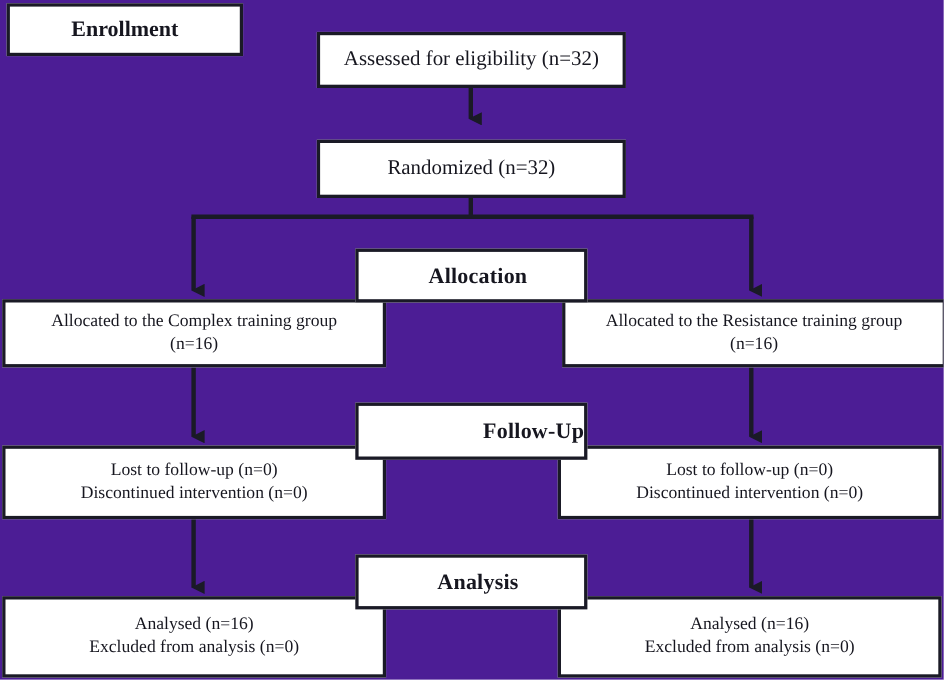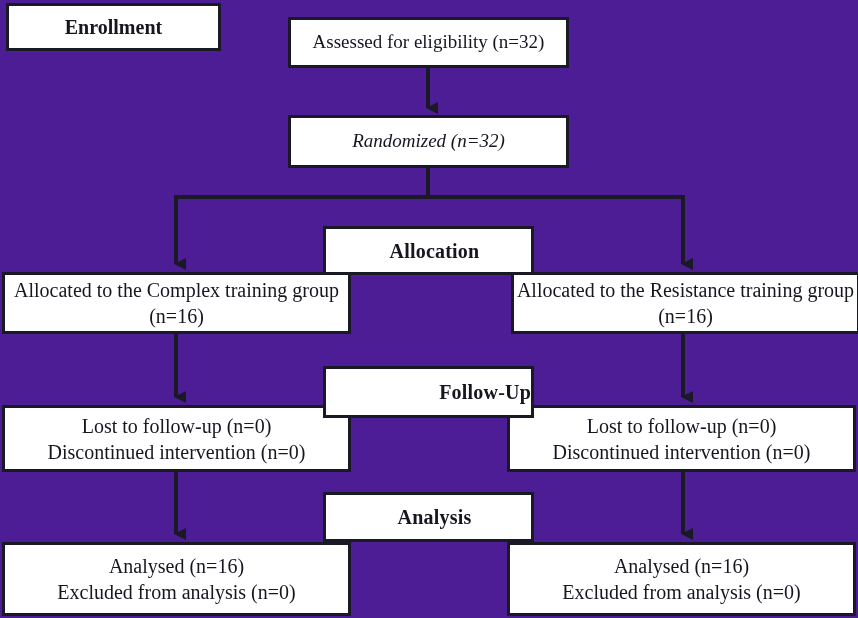--- a/index.html
+++ b/index.html
@@ -43,46 +43,47 @@
   
   .stage-label {
     z-index: 5;
     font-weight: bold;
     font-size: 20px;
     letter-spacing: 0.2px;
     padding-left: 12px;
   }
   .group-box {
     z-index: 2;
-    font-size: 20px;
+    font-size: 16px;
   }
   .top-box {
     z-index: 2;
     font-size: 19px;
+    margin-top: 12px;
   }
   .enrollment-chip {
     z-index: 5;
     font-weight: bold;
     font-size: 20px;
   }
 
   
   #enrollment-chip   { left: 6px;   top: 3px;   width: 215px; height: 48px; }
   #box-assessed      { left: 288px; top: 17px;  width: 281px; height: 51px; }
-  #box-randomized    { left: 288px; top: 115px; width: 281px; height: 53px; font-style: italic; }
+  #box-randomized    { left: 288px; top: 115px; width: 281px; height: 53px; }
 
   #chip-allocation   { left: 323px; top: 226px; width: 211px; height: 49px; }
   #box-alloc-left    { left: 2px;   top: 272px; width: 349px; height: 62px; }
   #box-alloc-right   { left: 511px; top: 272px; width: 349px; height: 62px; }
 
   #chip-followup     { left: 323px; top: 366px; width: 211px; height: 52px; align-items: flex-end; }
   #box-follow-left   { left: 2px;   top: 405px; width: 349px; height: 67px; }
   #box-follow-right  { left: 507px; top: 405px; width: 349px; height: 67px; }
 
-  #chip-analysis     { left: 323px; top: 492px; width: 211px; height: 50px; }
+  #chip-analysis     { left: 323px; top: 504px; width: 211px; height: 50px; }
   #box-analysis-left { left: 2px;   top: 542px; width: 349px; height: 74px; }
   #box-analysis-right{ left: 507px; top: 542px; width: 349px; height: 74px; }
 </style>
 </head>
 <body>
 
 <div id="diagram-root">
 
   <svg id="connectors" viewBox="0 0 858 618" width="858" height="618" xmlns="http://www.w3.org/2000/svg">
     <defs>

